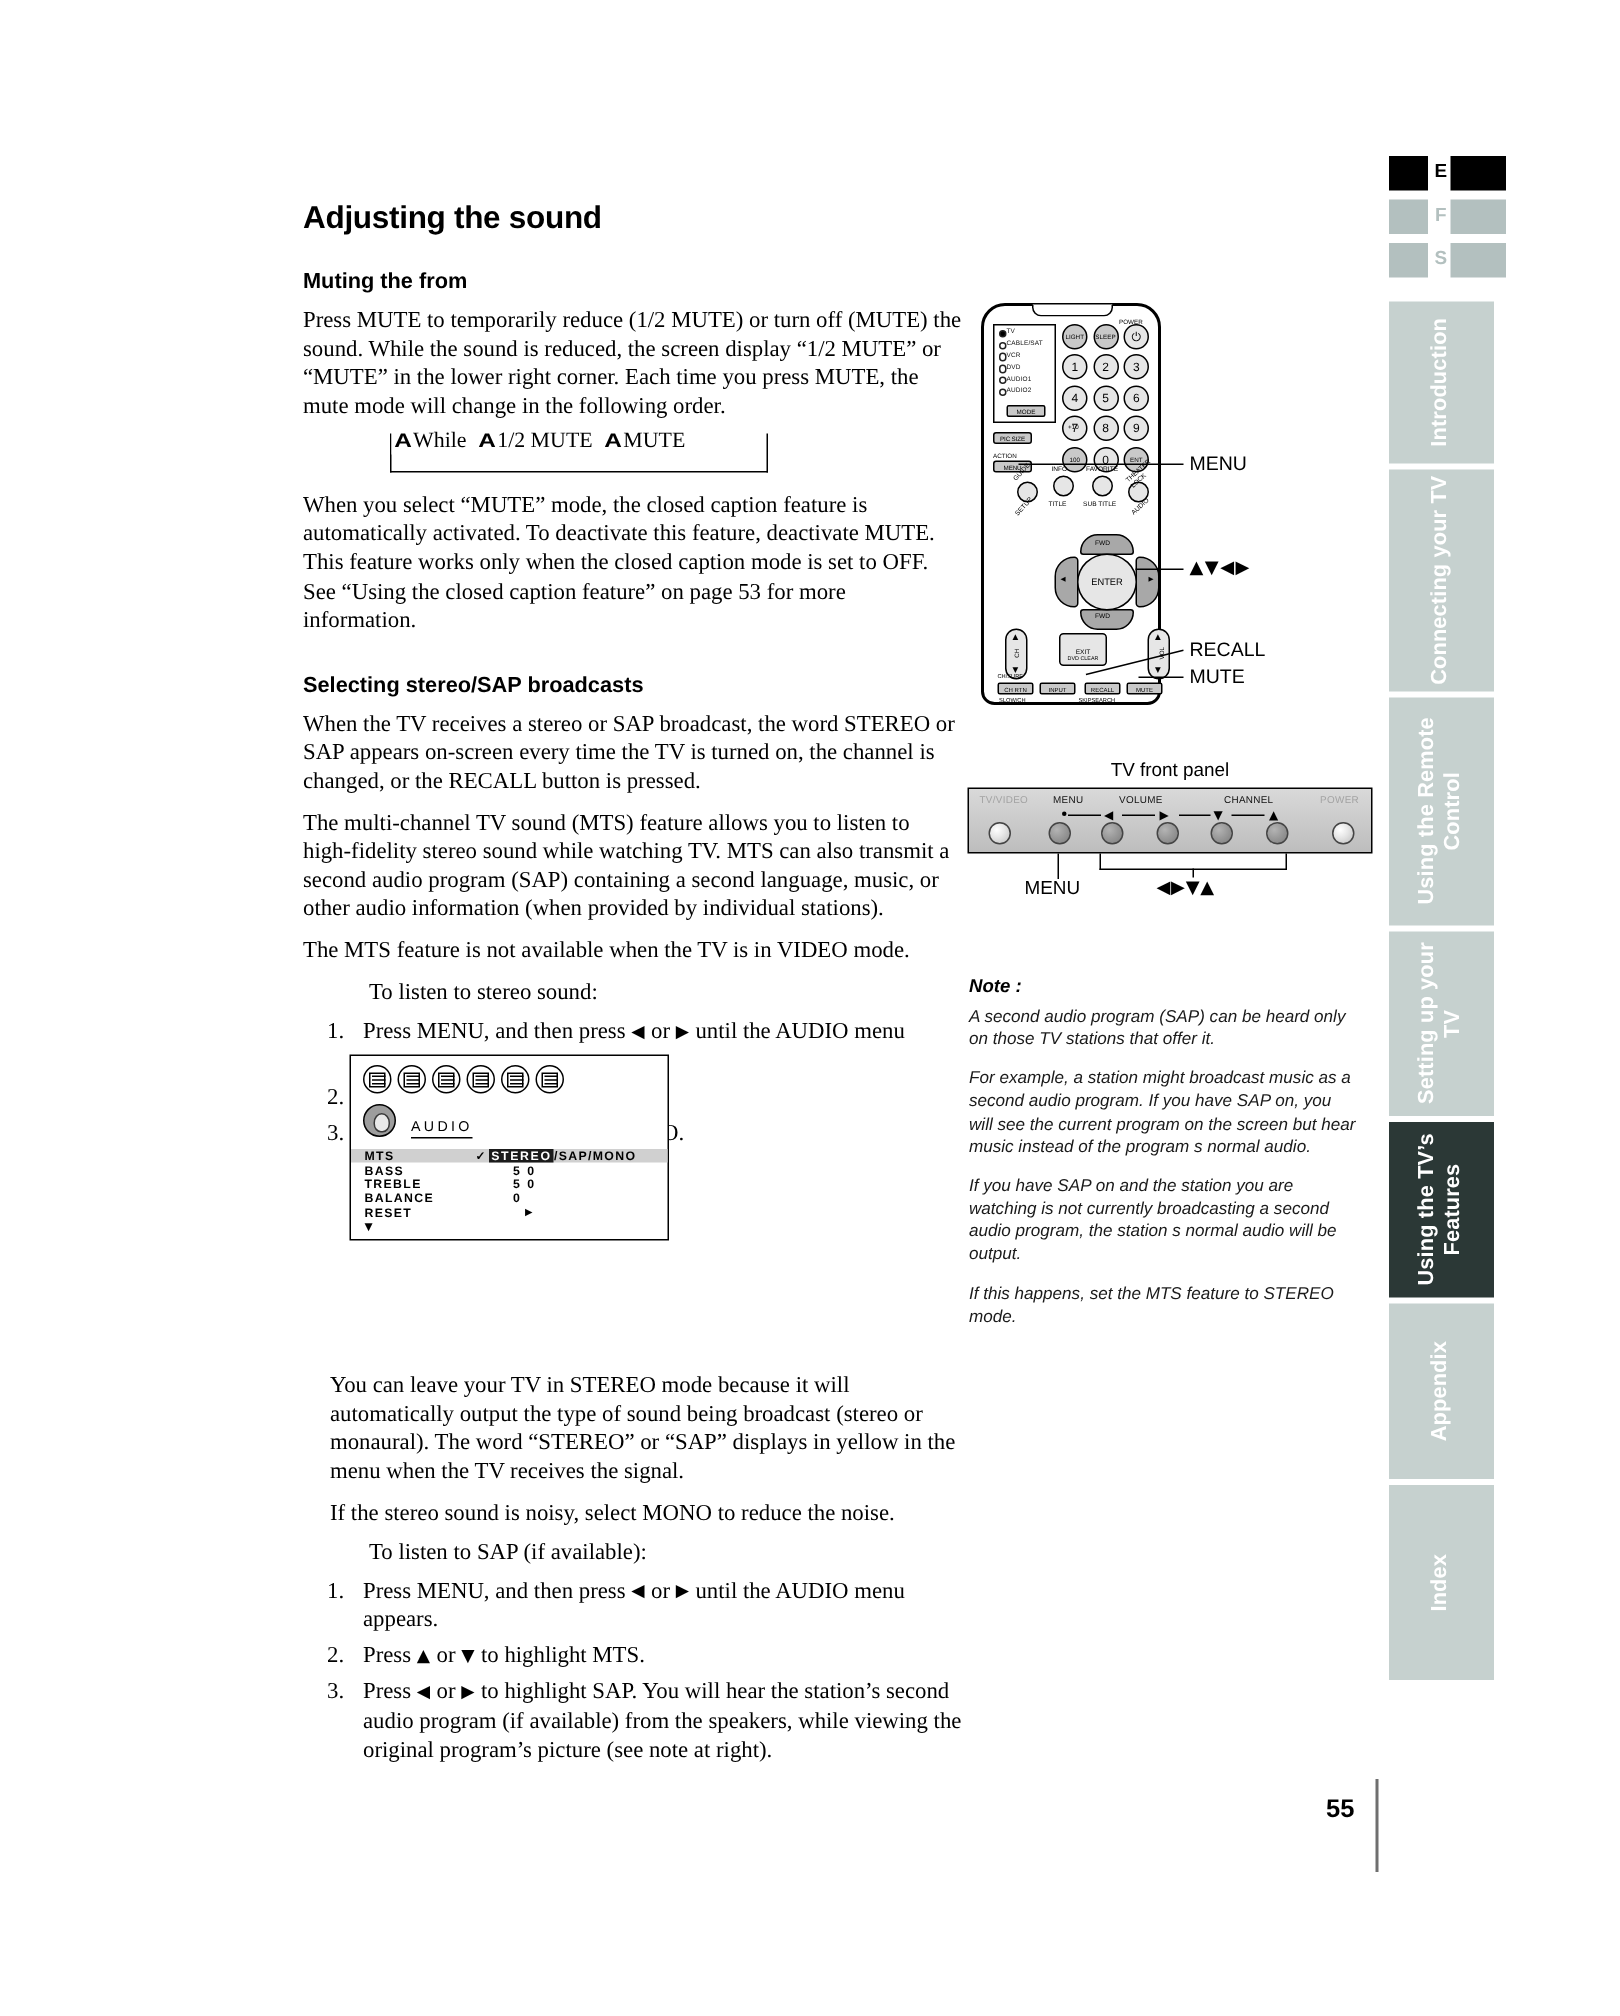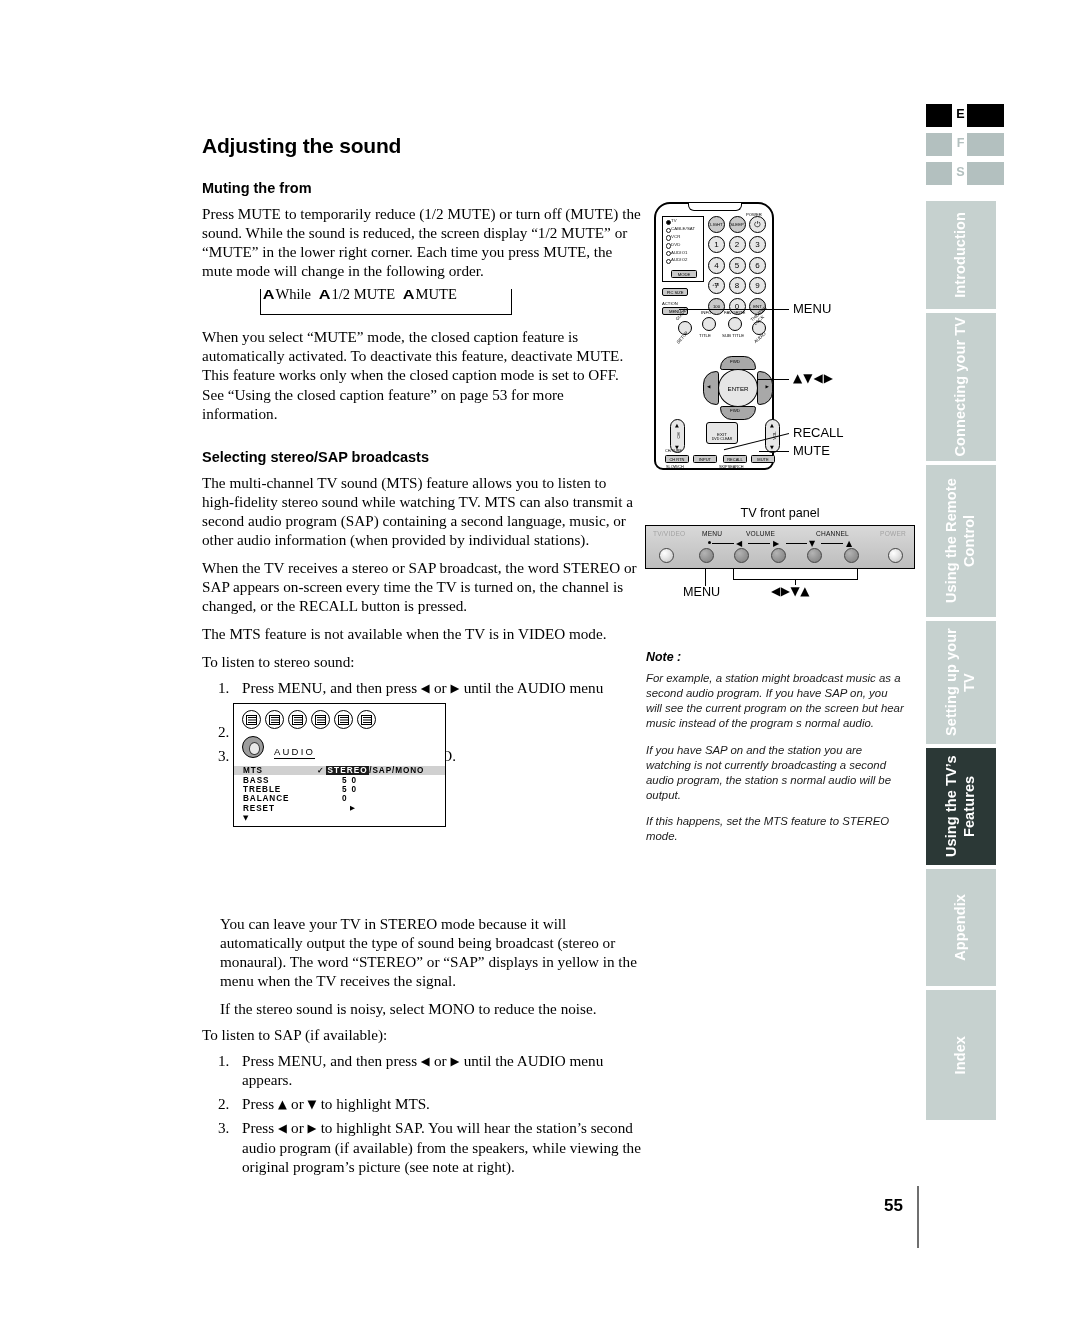--- a/index.html
+++ b/index.html
@@ -37,21 +37,21 @@
   }
   h2.sub.spaced { margin-top:26px; }
 
   p.body {
     font-size:15.2px;
     line-height:1.255;
     margin:0 0 9px 0;
     color:#000;
     text-align:left;
   }
-  p.body.tight { margin-bottom:7px; }
+  p.body.tight { margin-bottom:7px;margin-left:44px; }
 
   
   .mute-seq {
     margin:6px 0 12px 58px;
     width:252px;
     position:relative;
     border-left:1.4px solid #000;
     border-bottom:1.4px solid #000;
     border-right:1.4px solid #000;
     height:26px;
@@ -405,22 +405,22 @@
 
     <div class="mute-seq">
       <div class="row">
         <span class="arw">A</span><span>While</span><span class="gap"></span><span class="arw">A</span><span>1/2 MUTE</span><span class="gap"></span><span class="arw">A</span><span>MUTE</span>
       </div>
     </div>
 
     <p class="body">When you select “MUTE” mode, the closed caption feature is automatically activated. To deactivate this feature, deactivate MUTE. This feature works only when the closed caption mode is set to OFF. See “Using the closed caption feature” on page 53 for more information.</p>
 
     <h2 class="sub spaced">Selecting stereo/SAP broadcasts</h2>
+    <p class="body">When the TV receives a stereo or SAP broadcast, the word STEREO or SAP appears on-screen every time the TV is turned on, the channel is changed, or the RECALL button is pressed.</p>
     <p class="body">The multi-channel TV sound (MTS) feature allows you to listen to high-fidelity stereo sound while watching TV. MTS can also transmit a second audio program (SAP) containing a second language, music, or other audio information (when provided by individual stations).</p>
-    <p class="body">When the TV receives a stereo or SAP broadcast, the word STEREO or SAP appears on-screen every time the TV is turned on, the channel is changed, or the RECALL button is pressed.</p>
     <p class="body">The MTS feature is not available when the TV is in VIDEO mode.</p>
     <p class="body tight">To listen to stereo sound:</p>
 
     <ol class="steps">
       <li>
         <span class="num">1.</span><span>Press MENU, and then press </span><span class="gly">◀</span><span> or </span><span class="gly">▶</span><span> until the AUDIO menu appears.</span>
       </li>
       <li>
         <span class="num">2.</span><span>Press </span><span class="gly">▲</span><span> or </span><span class="gly">▼</span><span> to highlight MTS.</span>
       </li>
@@ -647,20 +647,21 @@
         <span class="tvfp-vl" style="left:88px; top:0; height:11px;"></span>
         <span class="tvfp-vl" style="left:212px; top:0; height:11px;"></span>
         <span class="tvfp-ln" style="left:88px; top:10px; width:125px;"></span>
         <span class="tvfp-vl" style="left:150px; top:10px; height:6px;"></span>
         <span class="tvfp-out" style="position:absolute; left:126px; top:15px; font-family:'DejaVu Sans',sans-serif; font-size:12px; letter-spacing:0.5px;">◀▶▼▲</span>
       </div>
     </div>
 
     <div class="note">
       <h4>Note :</h4>
+      <p>A second audio program (SAP) can be heard only on those TV stations that offer it.</p>
       <p>For example, a station might broadcast music as a second audio program. If you have SAP on, you will see the current program on the screen but hear music instead of the program s normal audio.</p>
       <p>If you have SAP on and the station you are watching is not currently broadcasting a second audio program, the station s normal audio will be output.</p>
       <p>If this happens, set the MTS feature to STEREO mode.</p>
     </div>
   </div>
 
   <div class="sidebar">
     <div class="efs">
       <span class="blk l" style="top:0;  background:#000000;"></span>
       <span class="blk r" style="top:0;  background:#000000;"></span>

